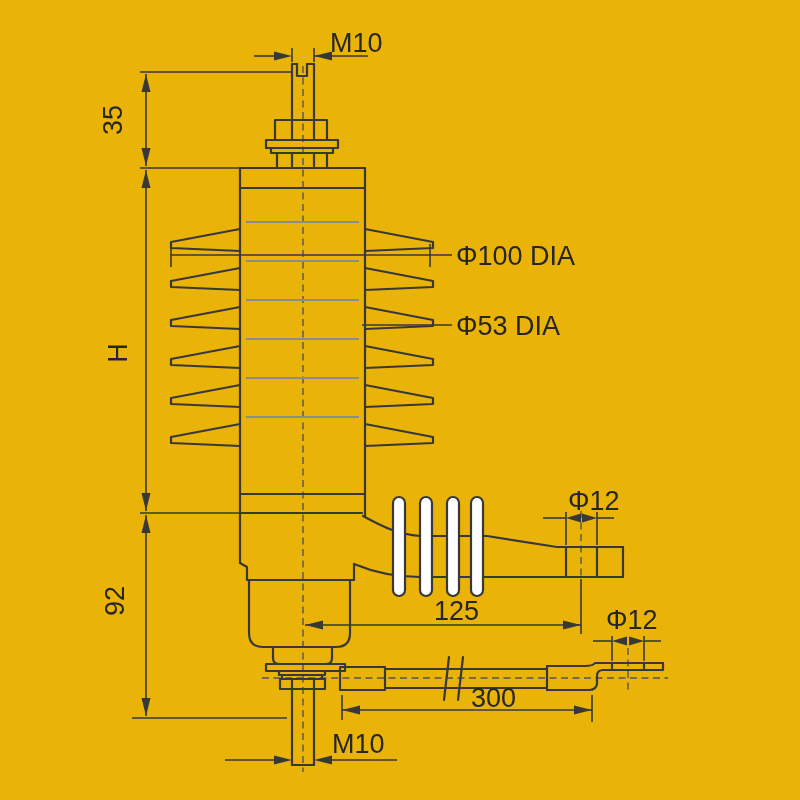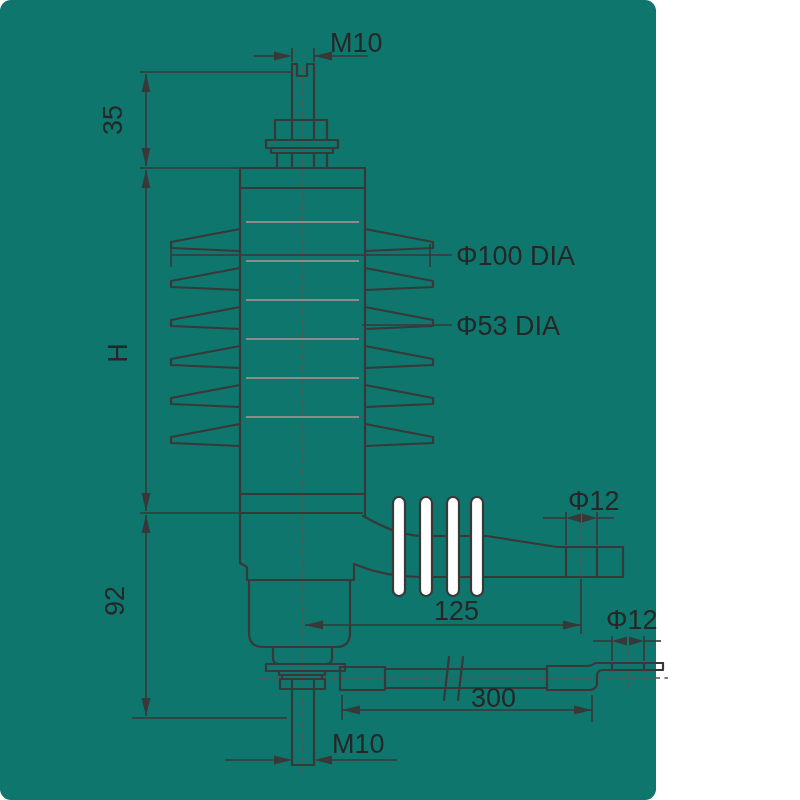--- a/index.html
+++ b/index.html
@@ -6,24 +6,23 @@
     margin: 0;
     padding: 0;
     background: #ffffff;
     width: 800px;
     height: 800px;
     overflow: hidden;
     font-family: "Liberation Sans", sans-serif;
   }
   .stage {
     position: relative;
-    width: 656px;
+    width: 800px;
     height: 800px;
-    background: #0f766e;
-    border-radius: 11px;
+    background: #eab308;
   }
   svg { display: block; }
   .obj   { stroke: #383838; stroke-width: 2.2; fill: none; stroke-linejoin: round; stroke-linecap: round; }
   .objf  { stroke: #383838; stroke-width: 2.2; fill: #ffffff; stroke-linejoin: round; }
   .joint { stroke: #8c8c8c; stroke-width: 2;   fill: none; }
   .dim   { stroke: #383838; stroke-width: 1.6; fill: none; stroke-linecap: butt; }
   .cl    { stroke: #555555; stroke-width: 1.4; fill: none; stroke-dasharray: 7 4.5; }
   .ah    { fill: #383838; stroke: none; }
   .lbl   { font-family: "Liberation Sans", sans-serif; font-size: 27px; fill: #262626; }
 </style>

